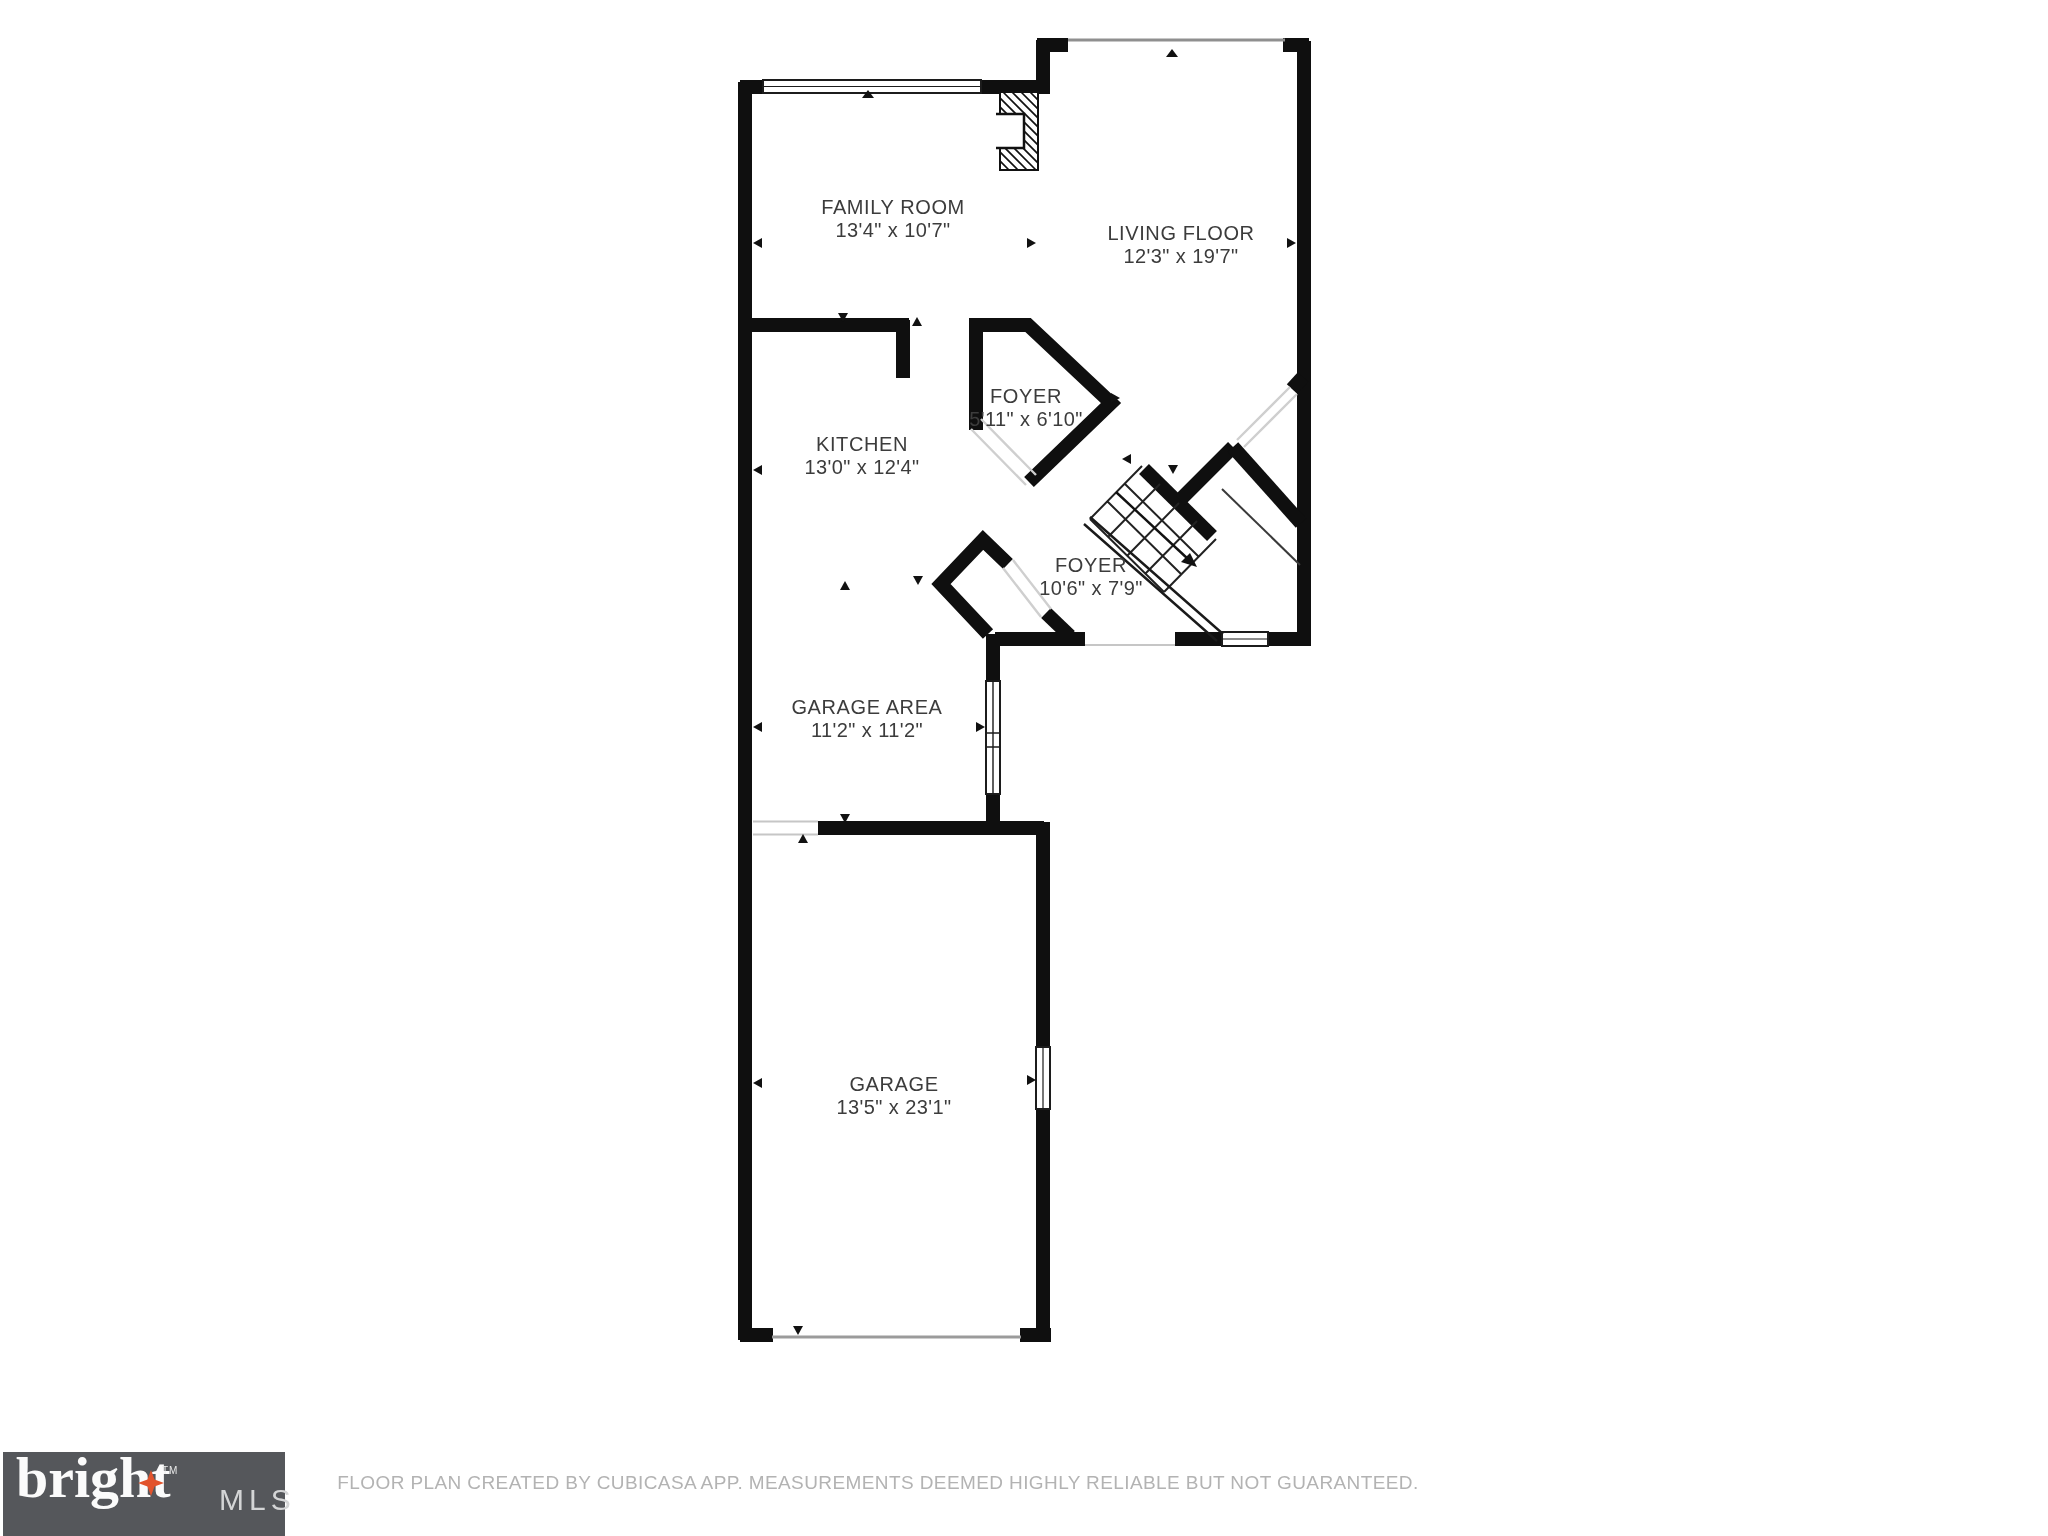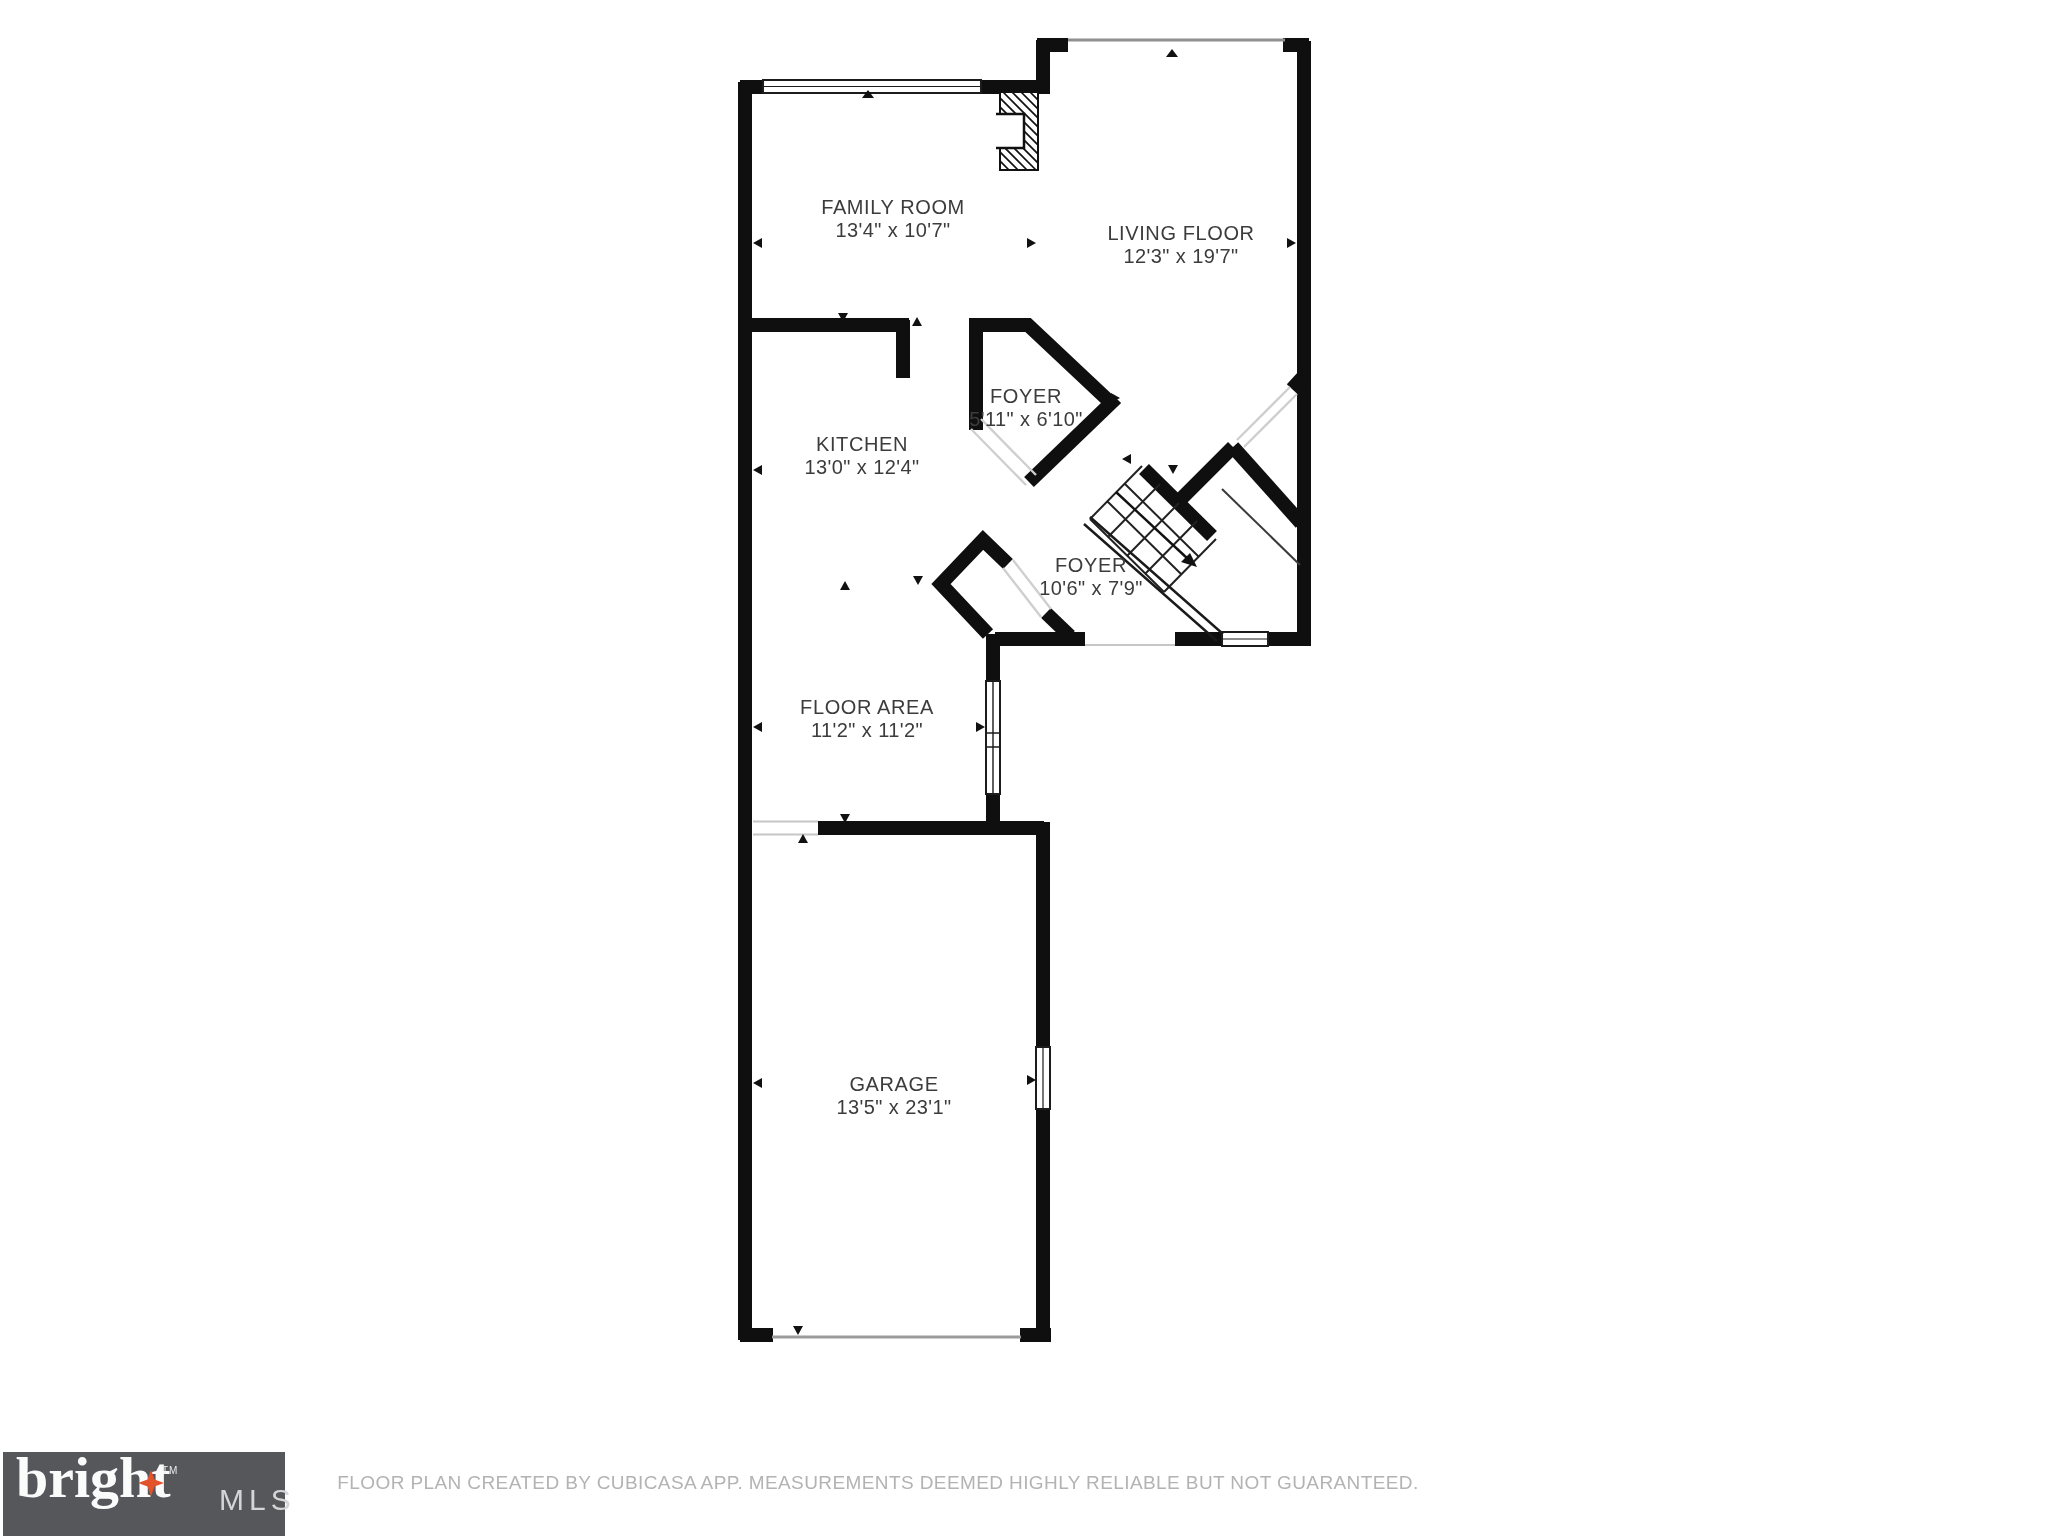--- a/index.html
+++ b/index.html
@@ -169,21 +169,21 @@
     </div>
     <div class="room-label" style="left:1026px;top:408px">
       <div>FOYER</div>
       <div class="dims">5'11" x 6'10"</div>
     </div>
     <div class="room-label" style="left:1091px;top:577px">
       <div>FOYER</div>
       <div class="dims">10'6" x 7'9"</div>
     </div>
     <div class="room-label" style="left:867px;top:719px">
-      <div>FLOOR AREA</div>
+      <div>GARAGE AREA</div>
       <div class="dims">11'2" x 11'2"</div>
     </div>
     <div class="room-label" style="left:894px;top:1096px">
       <div>GARAGE</div>
       <div class="dims">13'5" x 23'1"</div>
     </div>
   </div>
 
   <div class="disclaimer">FLOOR PLAN CREATED BY CUBICASA APP. MEASUREMENTS DEEMED HIGHLY RELIABLE BUT NOT GUARANTEED.</div>
 

